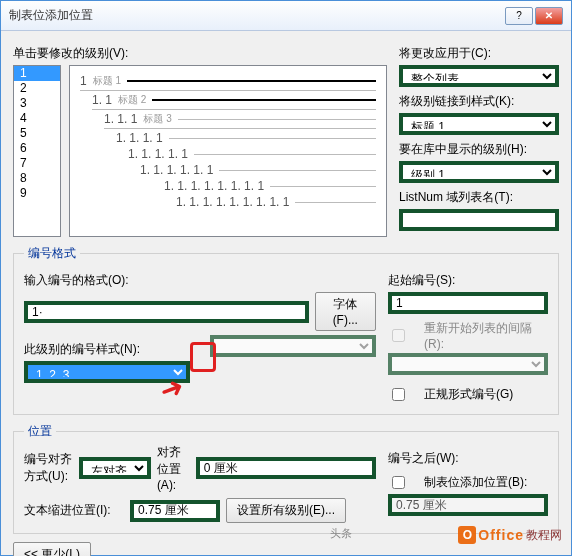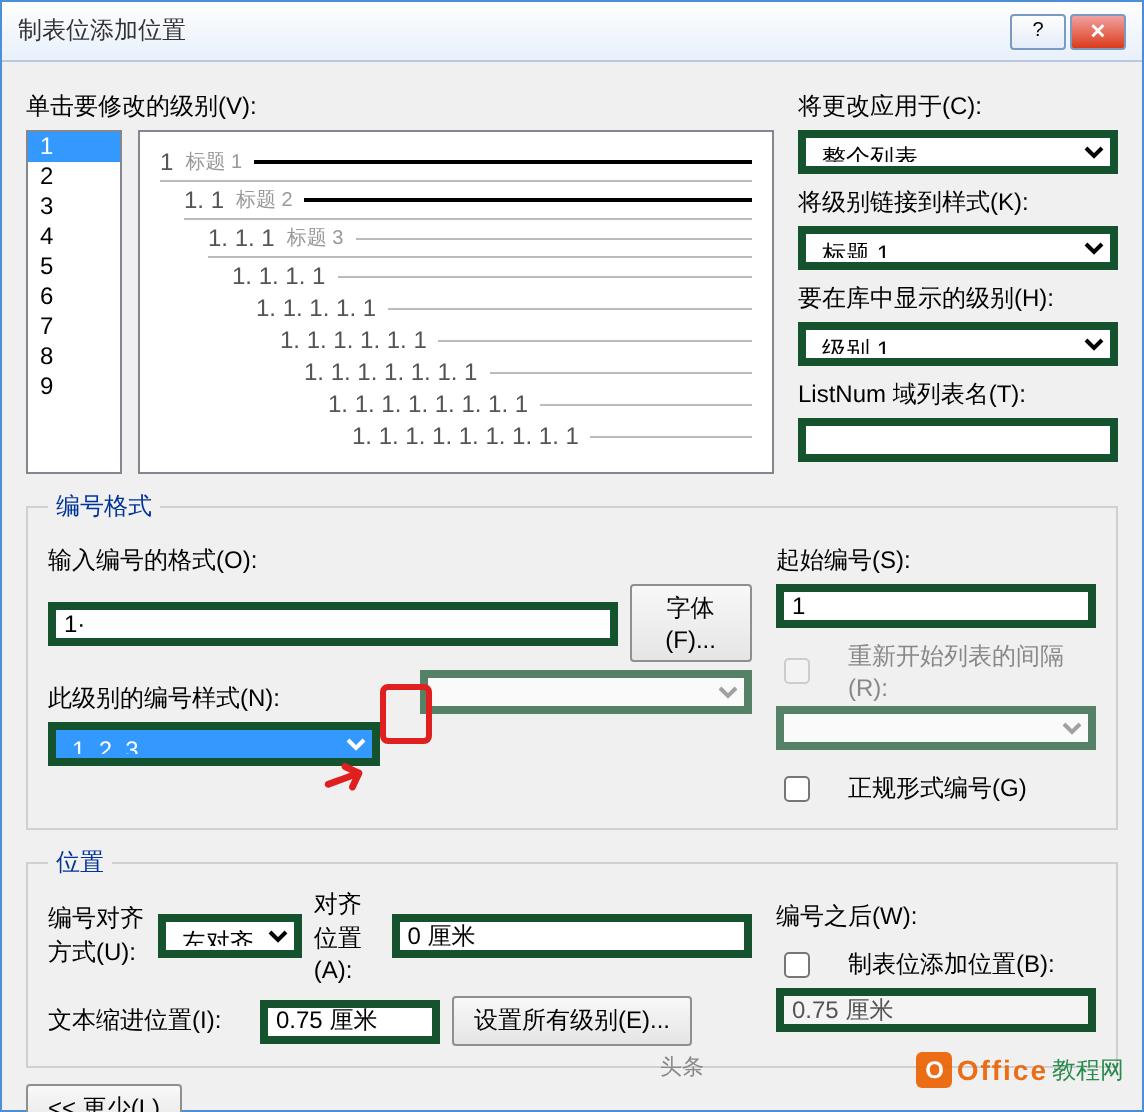--- a/index.html
+++ b/index.html
@@ -35,21 +35,21 @@
 legend { padding: 0 4px; color: #003399; }
 .inline { display: flex; align-items: center; gap: 6px; }
 .cbk { display: flex; align-items: center; gap: 16px; }
 .cbk.dim { color: #888; }
 .spin { width: 70px; }
 .hlbox { border: 3px solid #e02020; border-radius: 4px; position: absolute; width: 26px; height: 30px; left: 190px; top: 342px; pointer-events: none; }
 .arrow { position: absolute; left: 160px; top: 372px; color: #e02020; font-size: 28px; transform: rotate(-20deg); pointer-events: none; }
 .watermark { position: absolute; right: 10px; bottom: 12px; display: flex; align-items: center; gap: 2px; opacity: 0.9; }
 .watermark .o1 { background: #eb6100; color:#fff; width:18px; height:18px; display:flex;align-items:center;justify-content:center;border-radius:3px;font-weight:bold;}
 .watermark .t { color:#eb6100; font-weight:bold; letter-spacing:1px; font-size:14px;}
-.watermark .g { color:#15803d; }
+.watermark .g { color:#7f1d1d; }
 .tt { position:absolute; bottom:15px; left:330px; color:#888; font-size:11px;}
 </style>
 </head>
 <body>
 
 <div class="window">
  <div class="titlebar">
   <span class="title">制表位添加位置</span>
   <div class="winbtns">
    <div class="winbtn help">?</div>
@@ -102,24 +102,20 @@
                 <span class="gbar"></span>
               </div>
               <div class="pline" style="padding-left: 48px; justify-content: space-between;">
                 <span class="num">1. 1. 1. 1. 1</span>
                 <span class="gbar"></span>
               </div>
               <div class="pline" style="padding-left: 60px;">
                 <span class="num">1. 1. 1. 1. 1. 1</span>
                 <span class="gbar"></span>
               </div>
-              <div class="pline" style="padding-left: 72px;">
-                <span class="num">1. 1. 1. 1. 1. 1. 1</span>
-                <span class="gbar"></span>
-              </div>
               <div class="pline" style="padding-left: 84px;">
                 <span class="num">1. 1. 1. 1. 1. 1. 1. 1</span>
                 <span class="gbar"></span>
               </div>
               <div class="pline" style="padding-left: 96px;">
                 <span class="num">1. 1. 1. 1. 1. 1. 1. 1. 1</span>
                 <span class="gbar"></span>
               </div>
             </div>
     </div>

